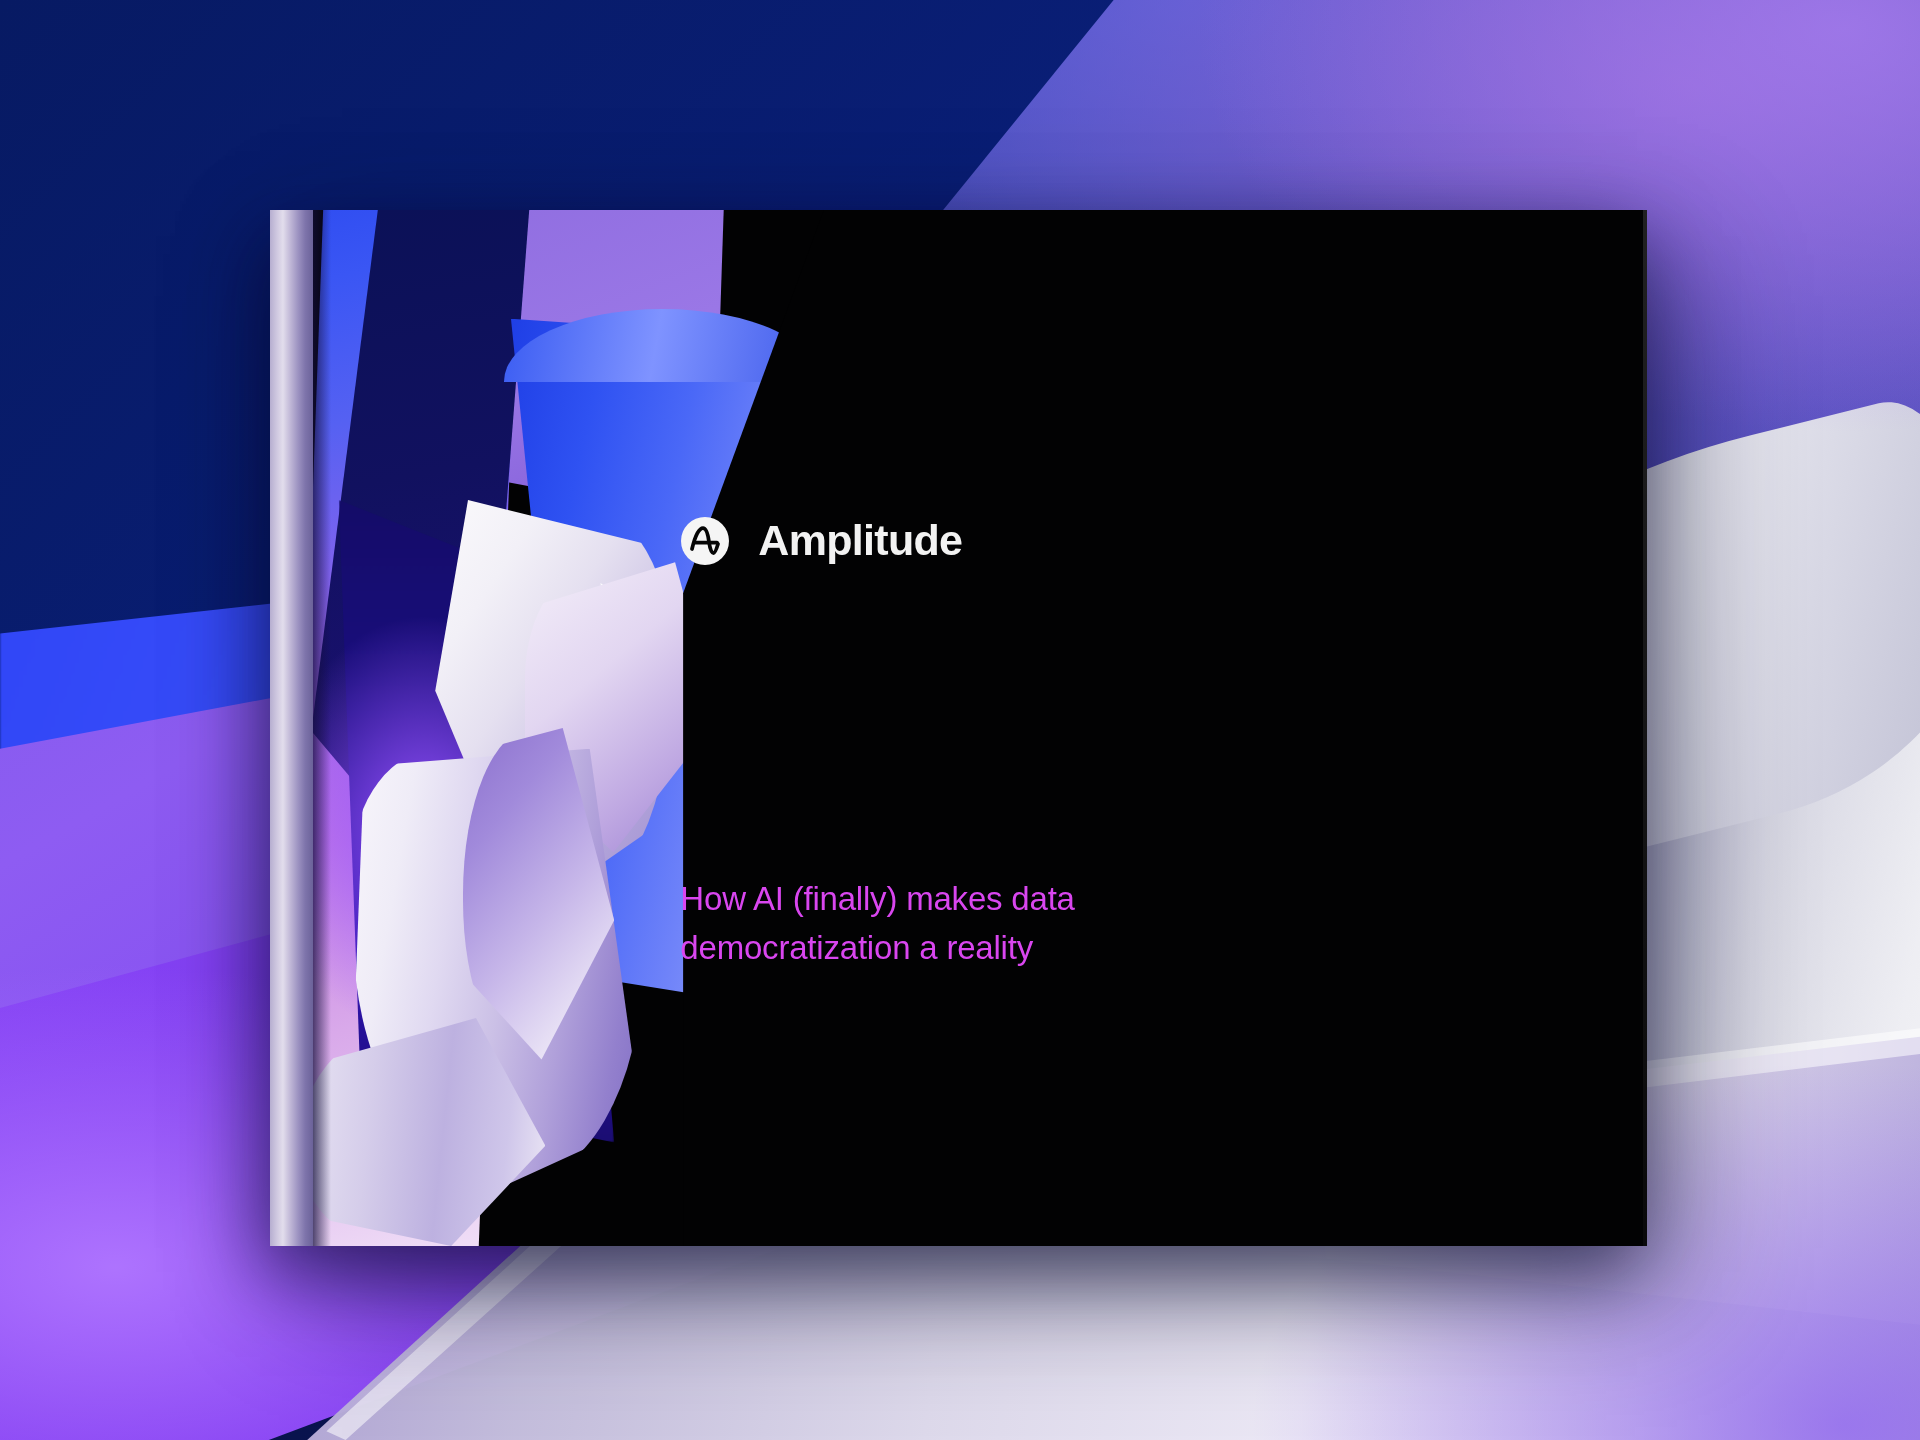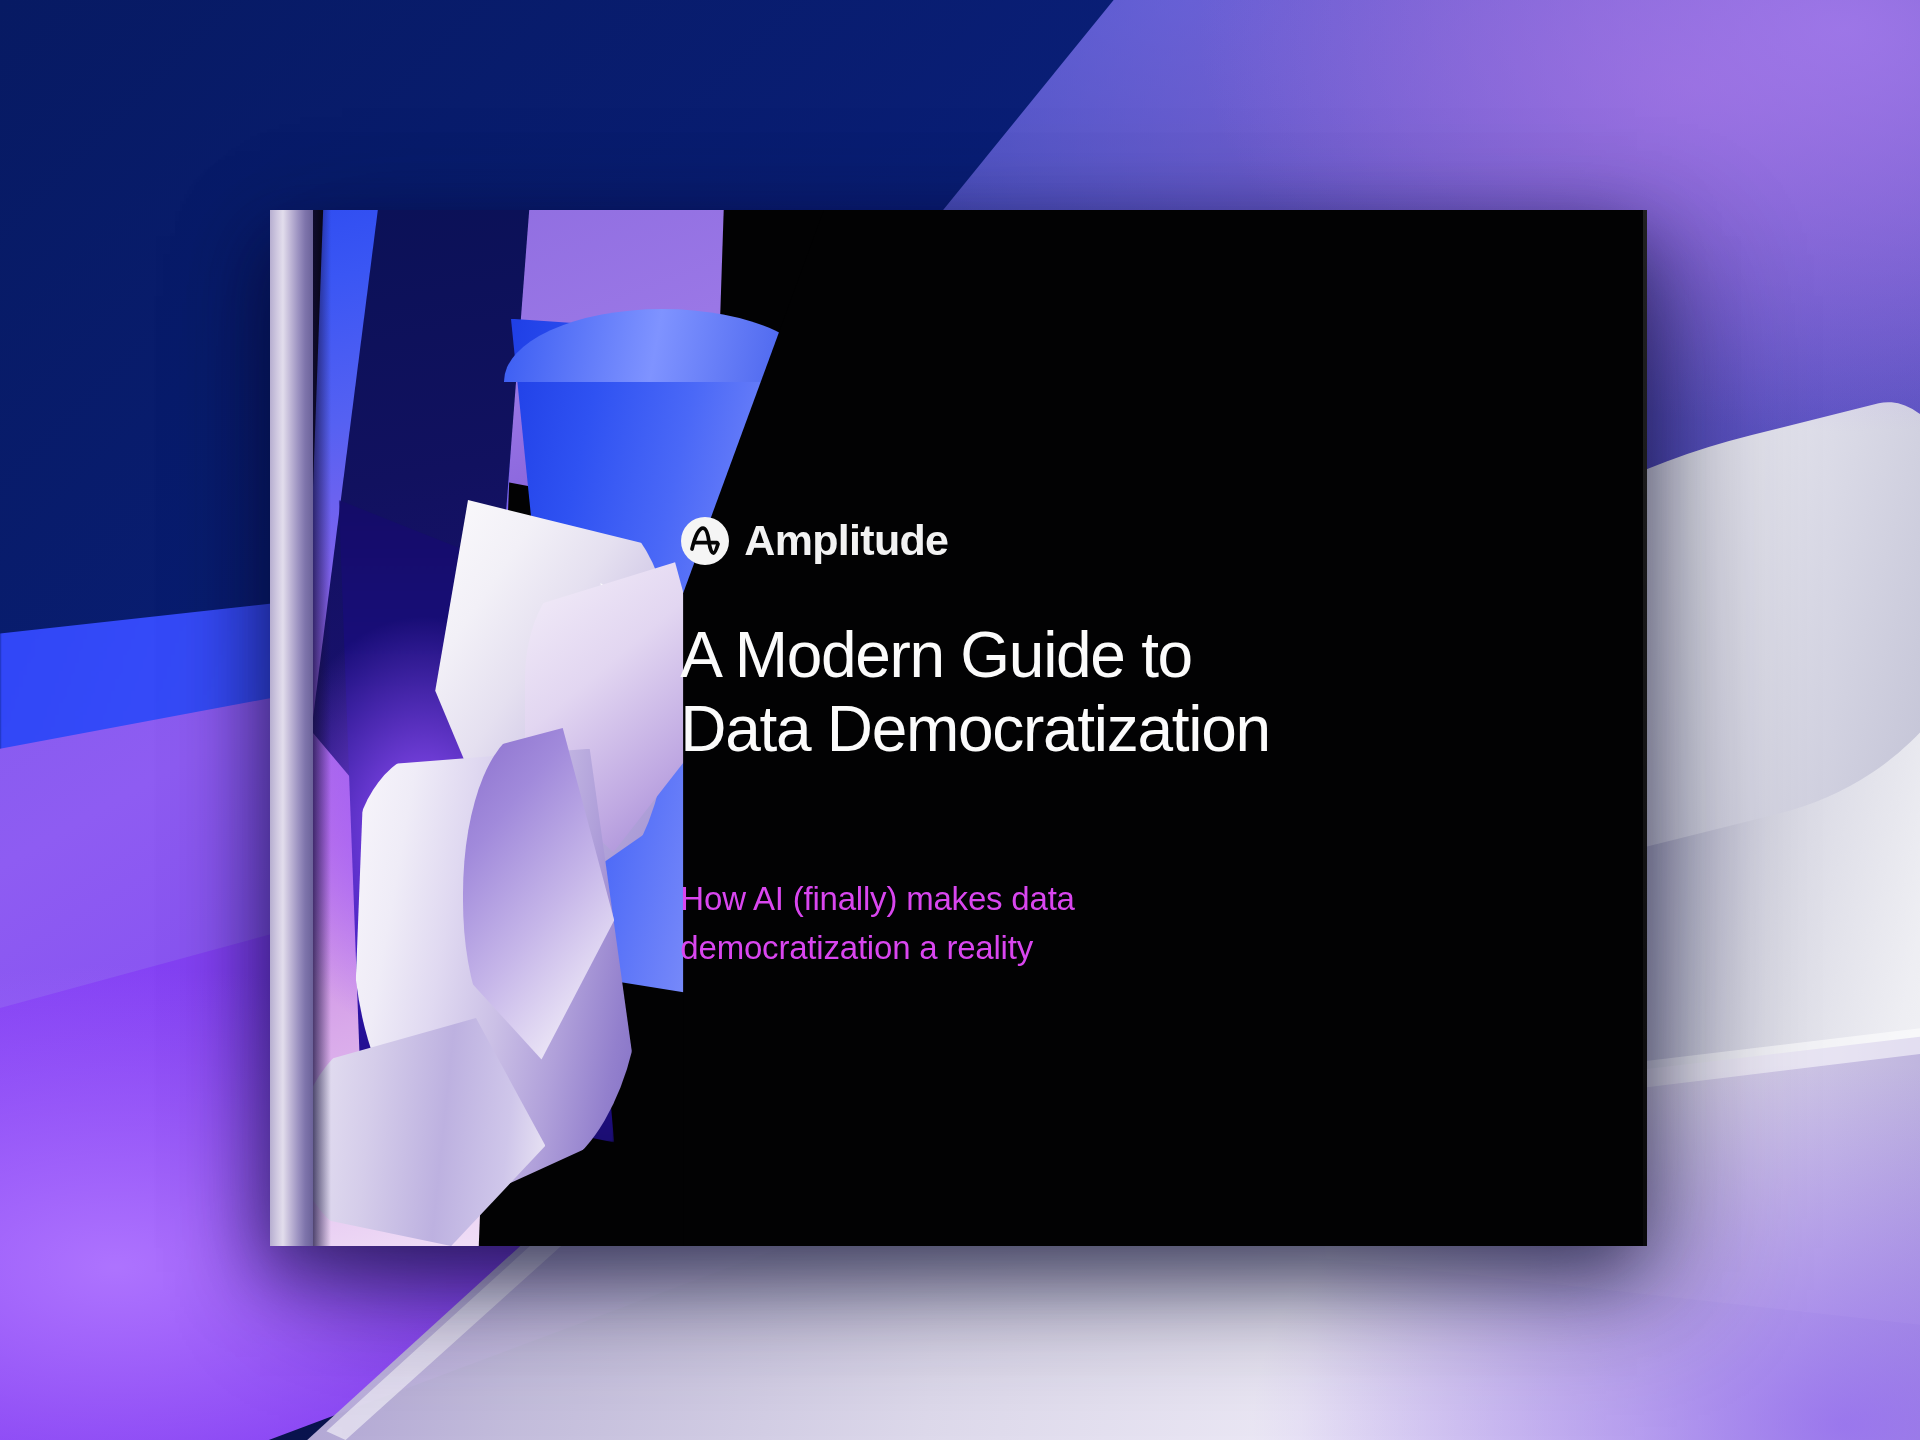--- a/index.html
+++ b/index.html
@@ -326,21 +326,21 @@
     height: 100%;
     z-index: 6;
   }
 
   .brand {
     position: absolute;
     top: 29.5%;
     left: 0;
     display: flex;
     align-items: center;
-    gap: 14px;
+    gap: 28px;
   }
   .brand-mark { width: 50px; height: 50px; display: block; }
   .brand-name {
     color: #f2f2f2;
     font-size: 43px;
     font-weight: 700;
     letter-spacing: -.7px;
     line-height: 1;
     white-space: nowrap;
   }
@@ -429,22 +429,20 @@
           <svg class="brand-mark" viewBox="0 0 100 100">
             <circle cx="50" cy="50" r="48" fill="#f5f5f5"></circle>
             <g fill="none" stroke="#050505" stroke-width="7.5" stroke-linecap="round">
               <path d="M24 66 C30 40 38 24 46 24 C53 24 56 36 58 52 C60 66 63 74 67 74 C70 74 73 66 76 56"></path>
               <path d="M30 53 H74"></path>
             </g>
           </svg>
           <div class="brand-name">Amplitude</div>
         </div>
 
-        <div class="cover-title">A Modern Guide to
-Data Democratization</div>
 
         <div class="cover-subtitle">How AI (finally) makes data
 democratization a reality</div>
 
       </div>
     </div>
   </div>
 
 </div>
 

